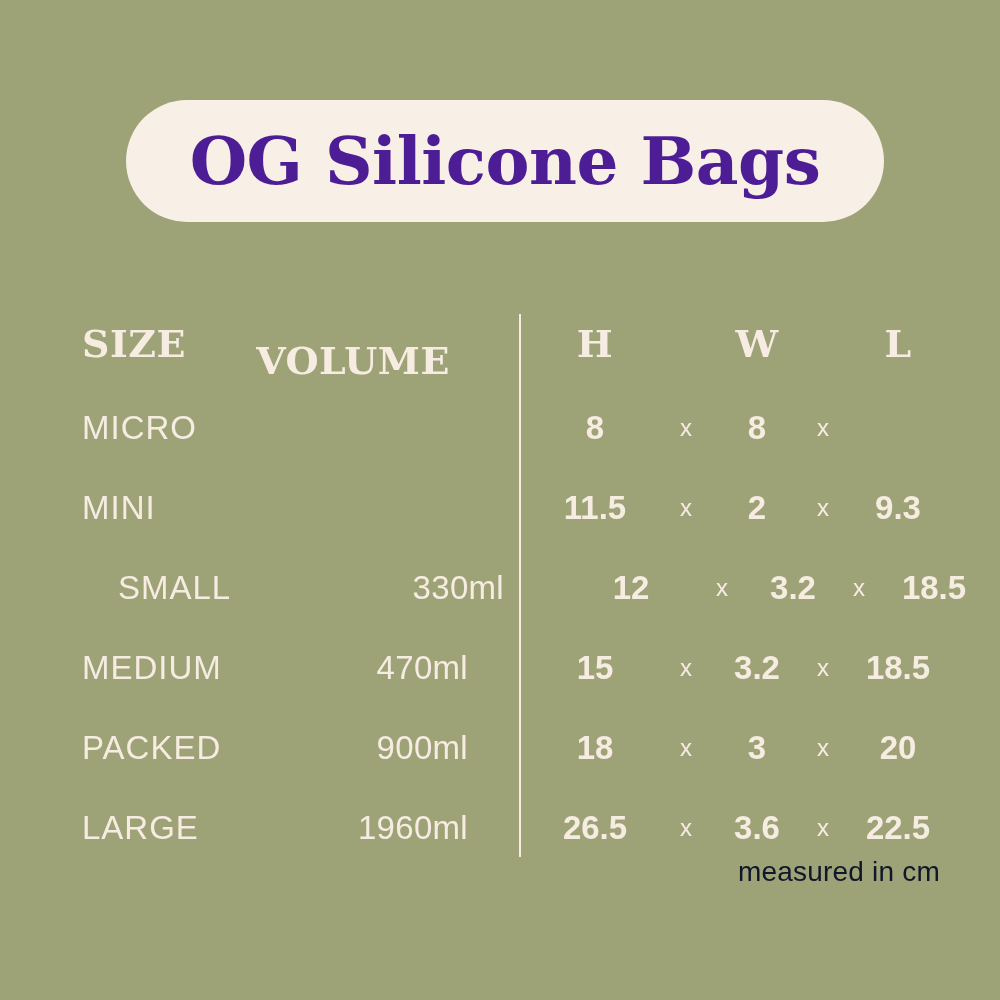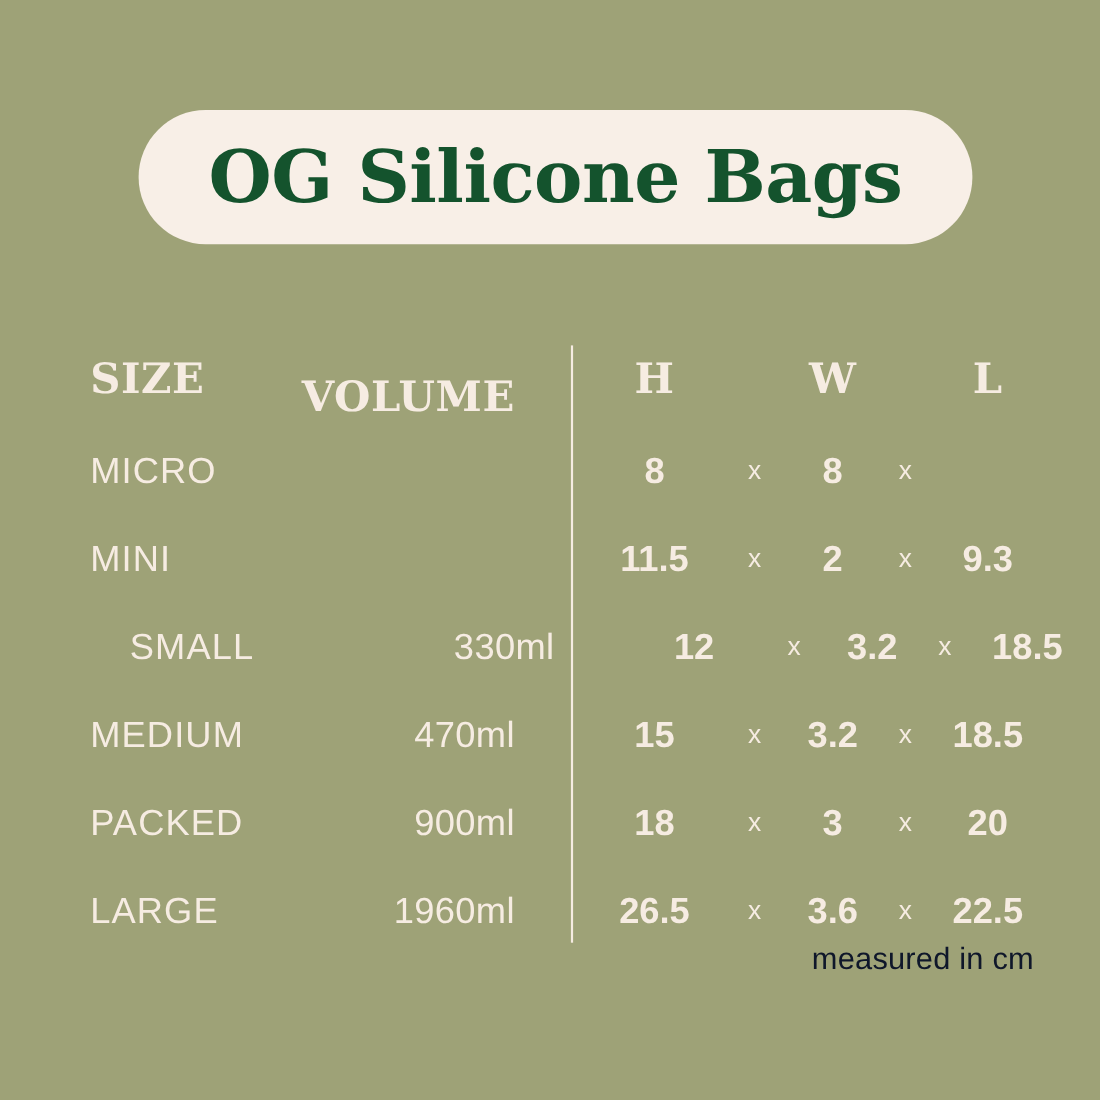--- a/index.html
+++ b/index.html
@@ -25,21 +25,21 @@
     background: #f8efe7;
     border-radius: 61px;
     display: flex;
     align-items: center;
     justify-content: center;
   }
   .title-text {
     font-family: "DejaVu Serif", "Liberation Serif", serif;
     font-weight: bold;
     font-size: 66px;
-    color: #14532d;
+    color: #4c1d95;
     letter-spacing: -0.5px;
     white-space: nowrap;
     line-height: 1;
   }
 
   
   .table-wrap {
     position: absolute;
     left: 0;
     top: 300px;
@@ -115,21 +115,21 @@
   }
   .header-row > div {
     font-family: "DejaVu Serif", "Liberation Serif", serif;
     font-weight: bold;
     font-size: 38px;
     color: #f6ece2;
     letter-spacing: 0.5px;
     line-height: 1;
   }
   .header-row .c-size { left: 82px; }
-  .header-row .c-volume { left: 238px; text-align: right; margin-top: 34px; }
+  .header-row .c-volume { left: 238px; text-align: center; margin-top: 34px; }
 
   
   .data-row .c-size {
     font-family: "Liberation Sans", sans-serif;
     font-weight: 400;
     font-size: 33px;
     color: #f6ece2;
     letter-spacing: 1px;
   }
   .data-row .c-volume {

